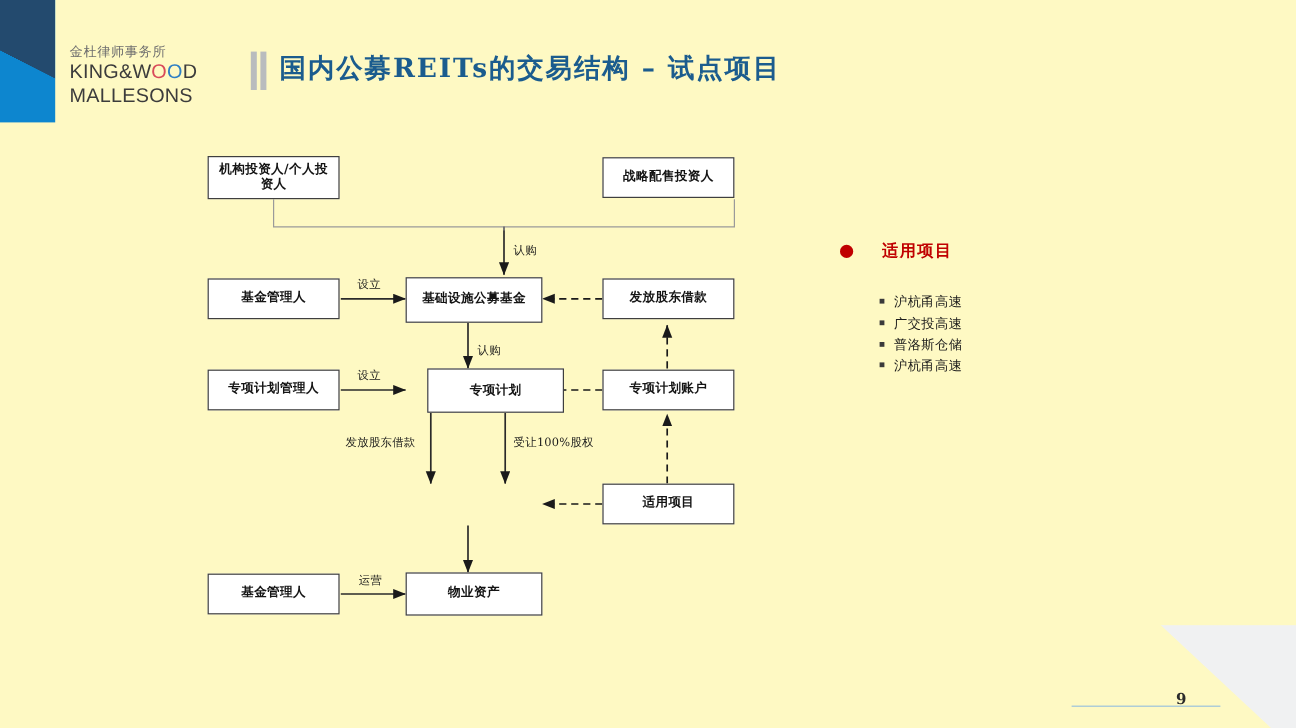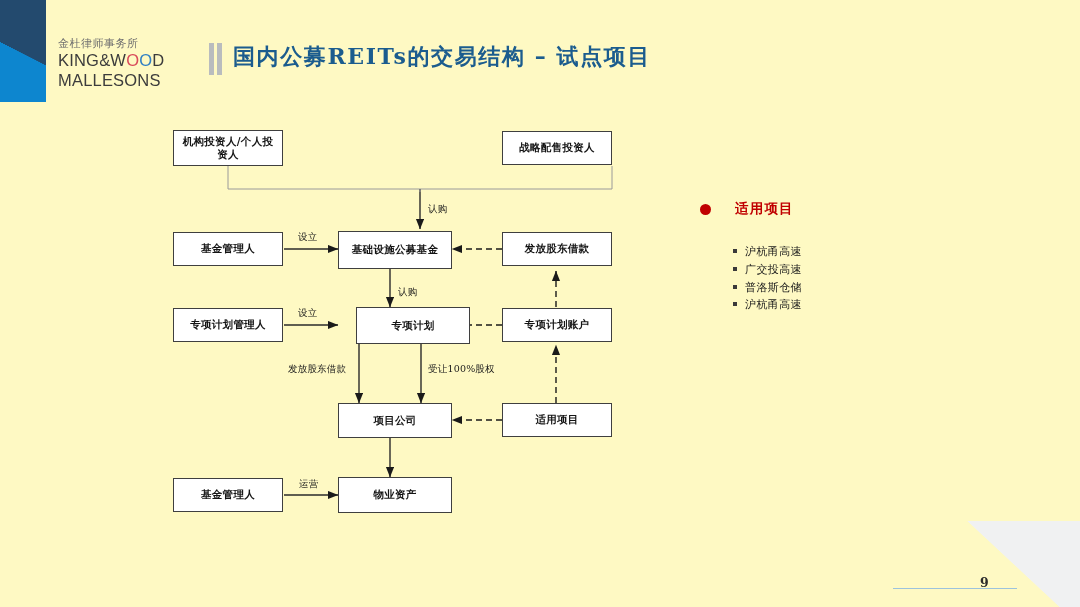--- a/index.html
+++ b/index.html
@@ -295,21 +295,20 @@
     <div class="node" style="left:338px; top:231px; width:114px; height:38px;">基础设施公募基金</div>
 
     <div class="node" style="left:502px; top:232px; width:110px; height:34px;">发放股东借款</div>
 
     <div class="node" style="left:173px; top:308px; width:110px; height:34px;">专项计划管理人</div>
 
     <div class="node" style="left:338px; top:307px; width:114px; height:37px;margin-left:18px;">专项计划</div>
 
     <div class="node" style="left:502px; top:308px; width:110px; height:34px;">专项计划账户</div>
 
-    <div class="node" style="left:338px; top:403px; width:114px; height:35px;">项目公司</div>
 
     <div class="node" style="left:502px; top:403px; width:110px; height:34px;">适用项目</div>
 
     <div class="node" style="left:173px; top:478px; width:110px; height:34px;">基金管理人</div>
 
     <div class="node" style="left:338px; top:477px; width:114px; height:36px;">物业资产</div>
 
     <div class="edge-label" style="left:428px; top:203px;">认购</div>
 
     <div class="edge-label" style="left:298px; top:231px;">设立</div>

